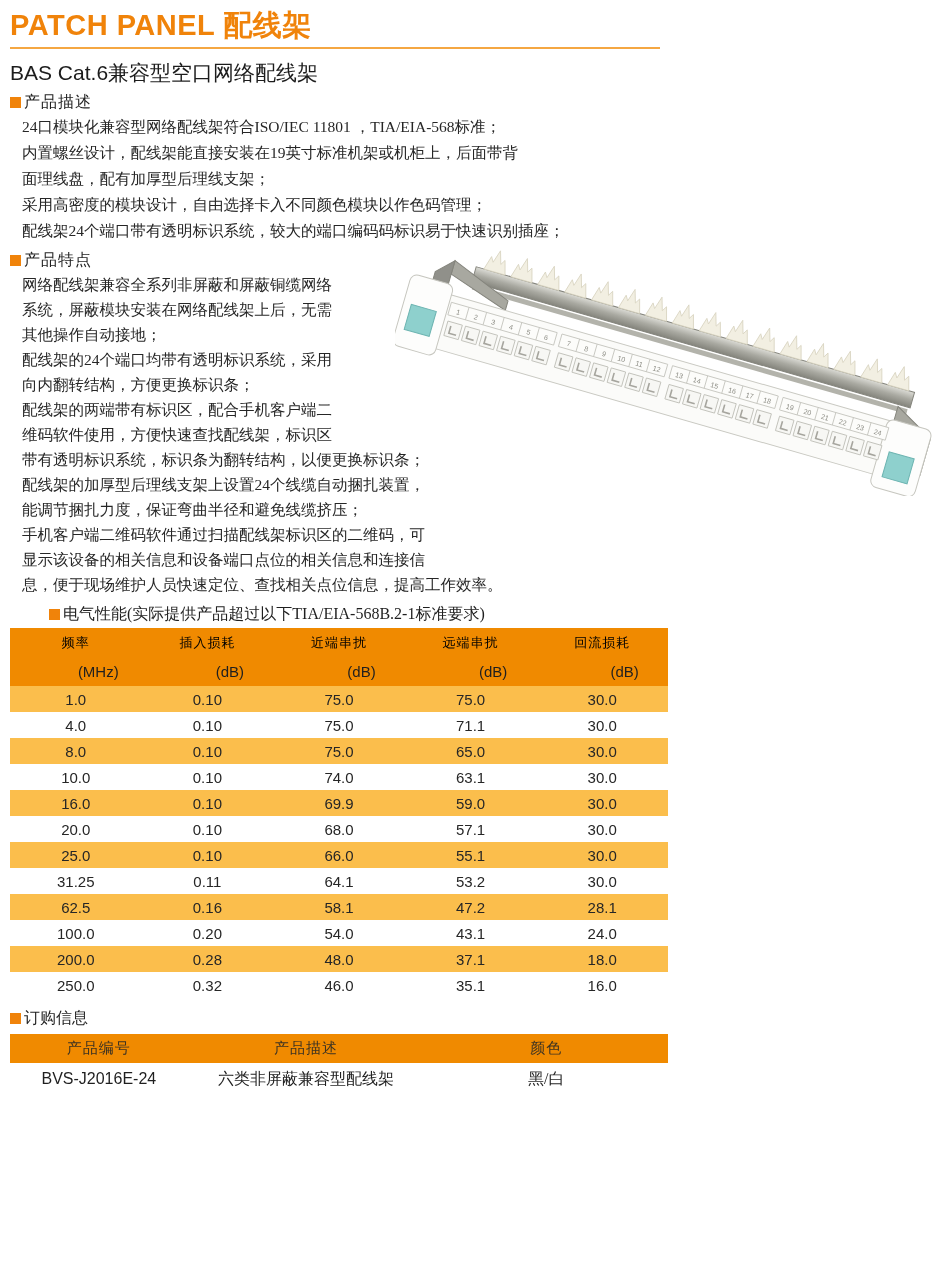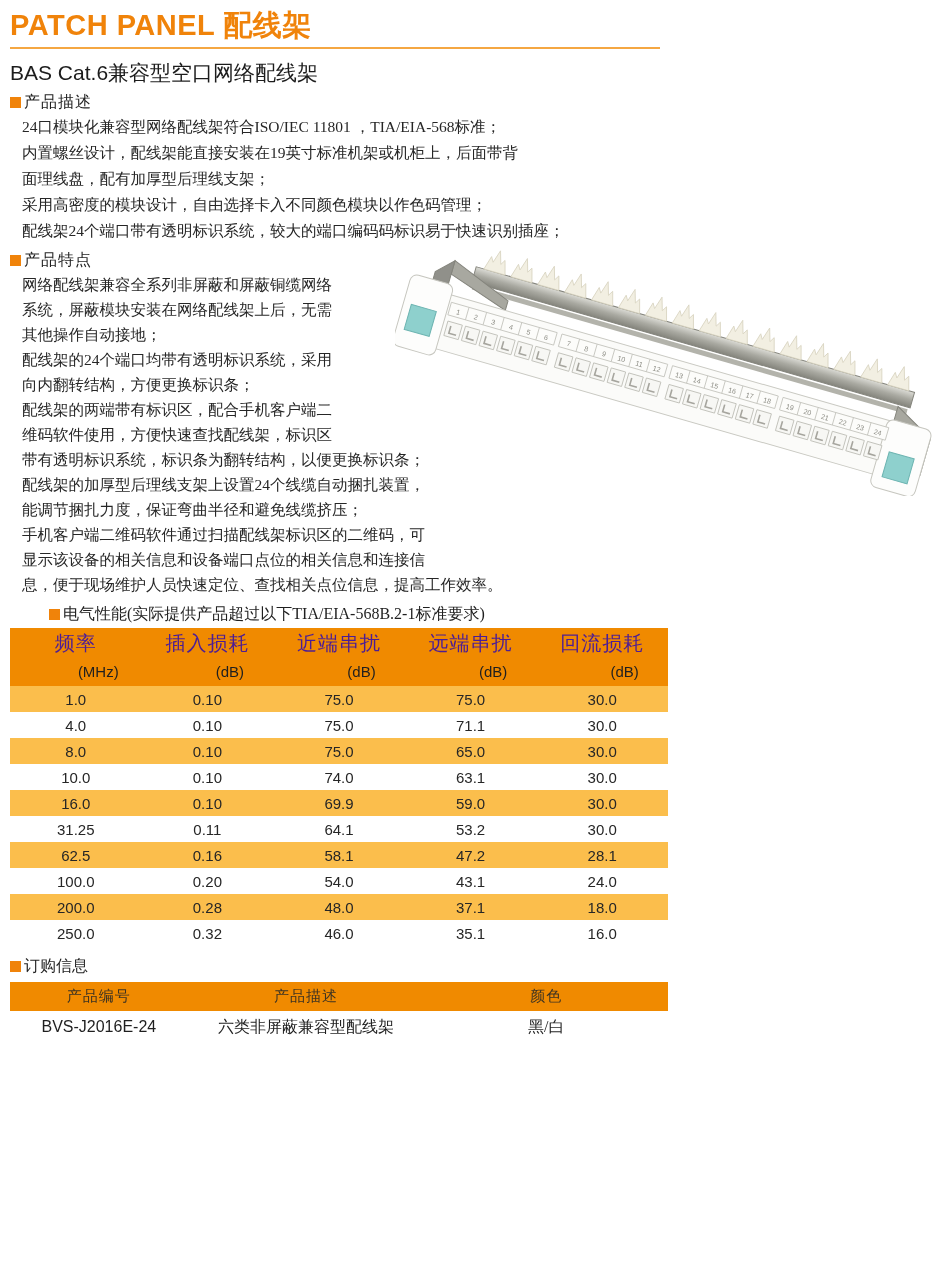--- a/index.html
+++ b/index.html
@@ -45,21 +45,21 @@
   .product-photo{position:absolute;left:395px;top:238px;width:545px;height:258px;pointer-events:none;}
   
   table.elec{
     margin:4px 0 0 10px;width:658px;border-collapse:collapse;table-layout:fixed;
   }
   table.elec th{
     background:#F08A00;height:32px;font-weight:normal;padding:0;
     vertical-align:middle;
   }
   table.elec thead .lbl{
-    font-size:20px;color:#4c1d95;letter-spacing:1px;line-height:30px;
+    font-size:13px;color:#000000;letter-spacing:1px;line-height:30px;
     font-family:"Liberation Serif","DejaVu Serif",serif;
   }
   table.elec thead .unit{
     font-size:15px;color:#1f1f1f;line-height:28px;
     font-family:"Liberation Sans","DejaVu Sans",sans-serif;
     padding-left:45px;
   }
   table.elec td{
     height:26px;text-align:center;font-size:15px;color:#262626;padding:0;
     font-family:"Liberation Sans","DejaVu Sans",sans-serif;
@@ -330,20 +330,34 @@
           <td>30.0</td>
         </tr>
         <tr class="alt">
           <td>16.0</td>
           <td>0.10</td>
           <td>69.9</td>
           <td>59.0</td>
           <td>30.0</td>
         </tr>
         <tr>
+          <td>20.0</td>
+          <td>0.10</td>
+          <td>68.0</td>
+          <td>57.1</td>
+          <td>30.0</td>
+        </tr>
+        <tr class="alt">
+          <td>25.0</td>
+          <td>0.10</td>
+          <td>66.0</td>
+          <td>55.1</td>
+          <td>30.0</td>
+        </tr>
+        <tr>
           <td>31.25</td>
           <td>0.11</td>
           <td>64.1</td>
           <td>53.2</td>
           <td>30.0</td>
         </tr>
         <tr class="alt">
           <td>62.5</td>
           <td>0.16</td>
           <td>58.1</td>

